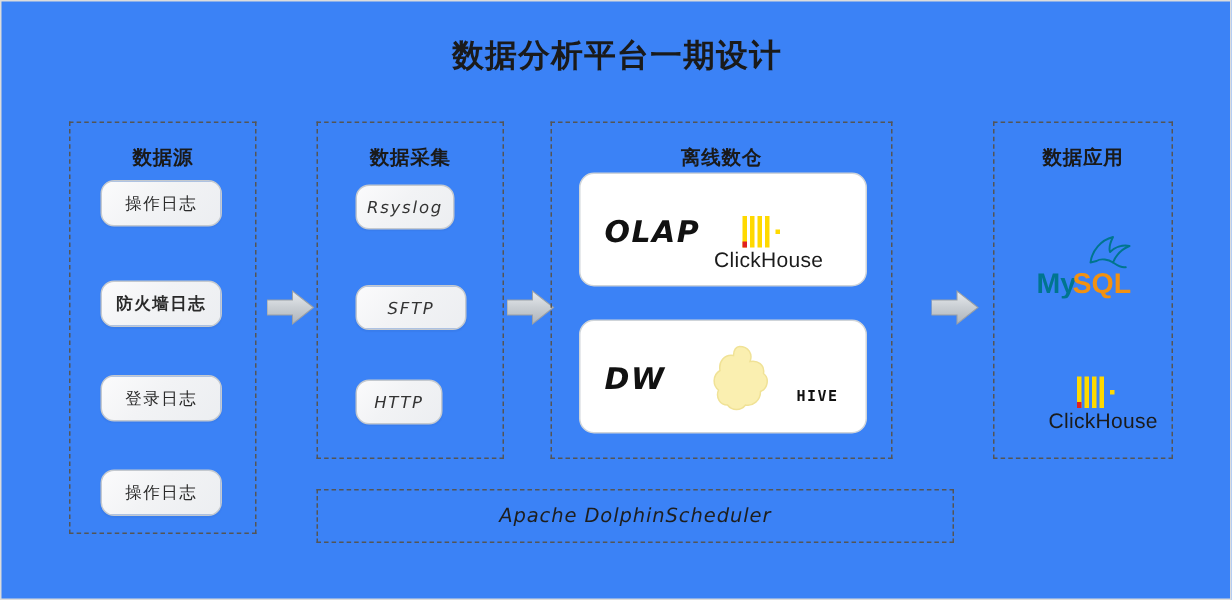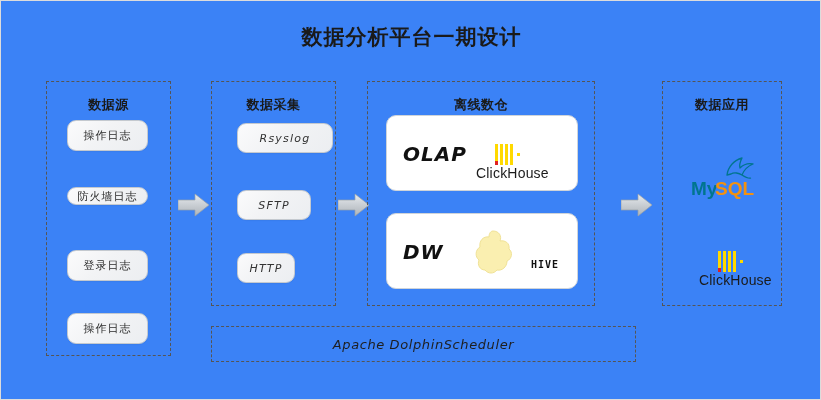--- a/index.html
+++ b/index.html
@@ -197,39 +197,39 @@
 <body>
 
 <div id="canvas">
 
   <div id="diagram-title">数据分析平台一期设计</div>
 
   <div class="stage" style="left:45px; top:80px; width:125px; height:275px;">
     <div class="stage-title" style="top:14px;">数据源</div>
   </div>
   <div class="pill cn" style="left:66px; top:119px; width:81px; height:31px;">操作日志</div>
-  <div class="pill cn" style="left:66px; top:186px; width:81px; height:18px;">防火墙日志</div>
+  <div class="pill cn" style="left:66px; top:186px; width:81px; height:31px;font-weight:bold;">防火墙日志</div>
   <div class="pill cn" style="left:66px; top:312px; width:81px; height:31px;">操作日志</div>
   <div class="pill cn" style="left:66px; top:249px; width:81px; height:31px;">登录日志</div>
 
   <svg class="arrow" style="left:177px; top:191px;" viewBox="0 0 32 26">
     <defs>
       <linearGradient id="agrad1" x1="0" y1="0" x2="0" y2="1">
         <stop offset="0%" stop-color="#e9ecef"></stop>
         <stop offset="50%" stop-color="#c9ced3"></stop>
         <stop offset="100%" stop-color="#aeb4ba"></stop>
       </linearGradient>
     </defs>
     <polygon points="0,8 17,8 17,2 31,13 17,24 17,18 0,18" fill="url(#agrad1)" stroke="#9aa0a6" stroke-width="0.7"></polygon>
   </svg>
 
   <div class="stage" style="left:210px; top:80px; width:125px; height:225px;">
     <div class="stage-title" style="top:14px;">数据采集</div>
   </div>
-  <div class="pill hand" style="left:236px; top:122px; width:96px; height:30px;">Rsyslog</div>
+  <div class="pill hand" style="left:236px; top:122px; width:66px; height:30px;">Rsyslog</div>
   <div class="pill hand" style="left:236px; top:189px; width:74px; height:30px;text-align:center;">SFTP</div>
   <div class="pill hand" style="left:236px; top:252px; width:58px; height:30px;">HTTP</div>
 
   <svg class="arrow" style="left:337px; top:191px;" viewBox="0 0 32 26">
     <polygon points="0,8 17,8 17,2 31,13 17,24 17,18 0,18" fill="url(#agrad1)" stroke="#9aa0a6" stroke-width="0.7"></polygon>
   </svg>
 
   <div class="stage" style="left:366px; top:80px; width:228px; height:225px;">
     <div class="stage-title" style="top:14px;">离线数仓</div>
   </div>

